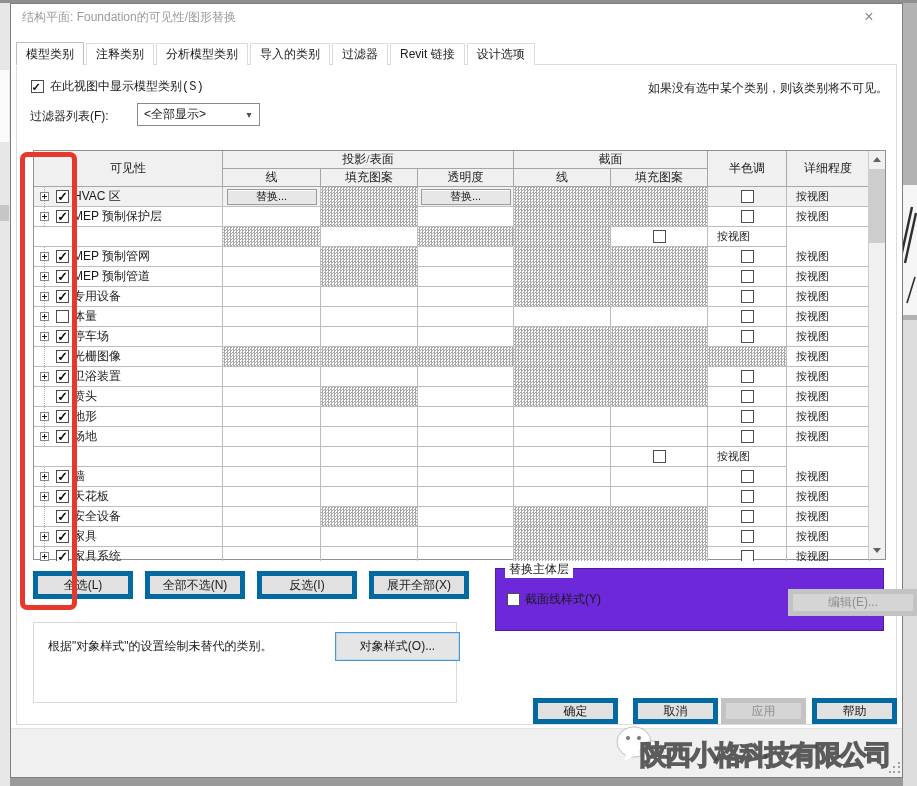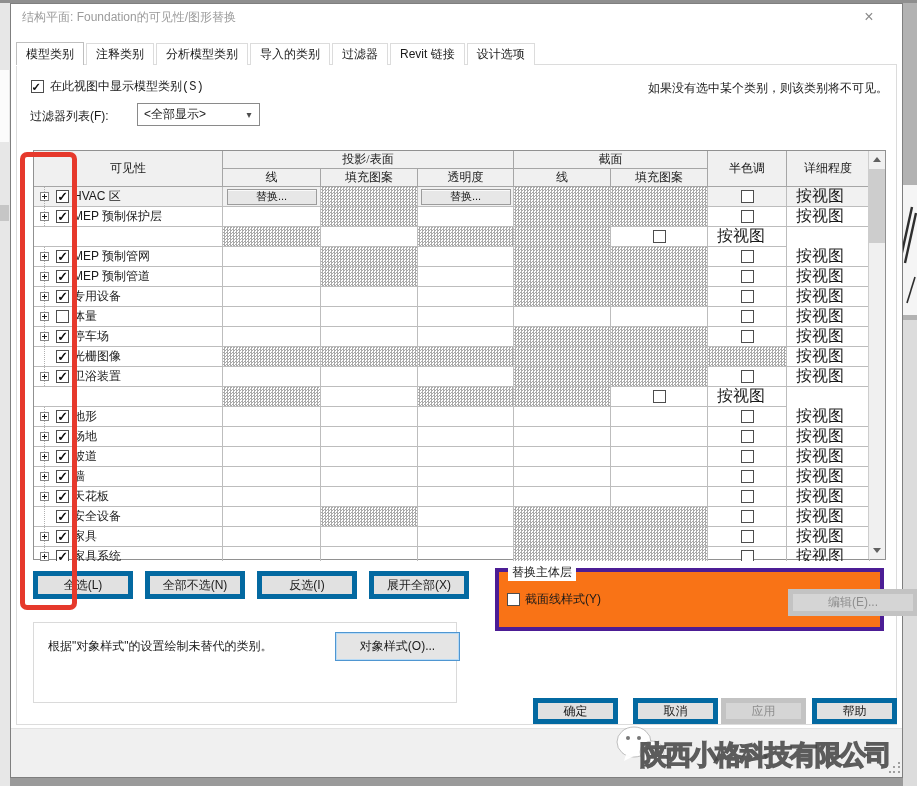--- a/index.html
+++ b/index.html
@@ -56,36 +56,36 @@
   .name-cell { display:flex; align-items:center; gap:4px; padding-left:3px; }
   .treecol { width:15px; height:100%; position:relative; display:flex; align-items:center; justify-content:center; }
   .treecol::before { content:""; position:absolute; left:7px; top:0; bottom:0; border-left:1px dotted #b0b0b0; }
   .expbox { width:9px; height:9px; border:1px solid #878787; background:#ffffff; position:relative; z-index:1; }
   .expbox::before { content:""; position:absolute; left:1px; top:3px; width:5px; height:1px; background:#222; }
   .expbox::after  { content:""; position:absolute; left:3px; top:1px; width:1px; height:5px; background:#222; }
   .rowlabel { white-space:nowrap; font-size:12px; }
   .vcell { display:flex; align-items:center; justify-content:center; }
   .cellbtn { width:90px; height:16px; background:#e7e7e7; border:1px solid #9c9c9c; box-shadow:inset 0 1px 0 #fafafa; display:flex; align-items:center; justify-content:center; font-size:11px; }
   .halftone-cell { display:flex; align-items:center; justify-content:center; }
-  .detail-cell { display:flex; align-items:center; padding-left:9px; font-size:16px; }
+  .detail-cell { display:flex; align-items:center; padding-left:9px; font-size:11px; }
 
   
   .vscroll { position:absolute; right:0; top:0; width:17px; height:408px; background:#f0f0f0; border-left:1px solid #cdcdcd; }
   .sbtn { position:absolute; left:0; width:16px; height:17px; display:flex; align-items:center; justify-content:center; }
   .tri-up { width:0; height:0; border-left:4px solid transparent; border-right:4px solid transparent; border-bottom:5px solid #606060; }
   .tri-down { width:0; height:0; border-left:4px solid transparent; border-right:4px solid transparent; border-top:5px solid #606060; }
   .sthumb { position:absolute; left:0; top:18px; width:16px; height:74px; background:#cdcdcd; }
 
   
   .btn { background:#e1e1e1; border:5px solid #0369a1; display:flex; align-items:center; justify-content:center; font-size:12px; color:#1a1a1a; }
   .btn.disabled { background:#d5d5d5; border-color:#c3c3c3; color:#8e8e8e; }
   .selbtn { top:571px; width:100px; height:28px; z-index:2; }
 
   
-  .groupbox { border:4px solid #4c1d95; background:#f97316; z-index:2; }
+  .groupbox { border:1px solid #4c1d95; background:#6d28d9; z-index:2; }
   .grouplabel { position:absolute; top:-8px; left:9px; background:#ffffff; padding:0 4px; font-size:12px; }
   .hostgroup { left:495px; top:568px; width:389px; height:63px; }
   .cutline-check { left:507px; top:591px; display:flex; align-items:center; gap:5px; z-index:3; }
   .edit-btn { left:788px; top:589px; width:130px; height:27px; z-index:3; }
   .objbox { left:33px; top:622px; width:424px; height:81px; border:1px solid #dadada; z-index:2; }
   .objnote { left:48px; top:638px; z-index:3; }
   .objstyles-btn { left:335px; top:632px; width:125px; height:29px; background:#e5e5e5; border:1px solid #4f96d1; box-shadow:inset 0 0 0 1px #b7daf5; z-index:3; }
 
   
   .footer { left:11px; top:728px; width:891px; height:49px; background:#f0f0f0; border-top:1px solid #e2e2e2; z-index:2; }
@@ -328,20 +328,25 @@
           <div class="tcell vcell"></div>
           <div class="tcell vcell"></div>
           <div class="tcell vcell hatch"></div>
           <div class="tcell vcell hatch"></div>
           <div class="tcell halftone-cell">
             <div class="cb"></div>
           </div>
           <div class="tcell detail-cell">按视图</div>
         </div>
         <div class="trow">
+          <div class="tcell name-cell">
+            <div class="treecol"></div>
+            <div class="cb checked"></div>
+            <div class="rowlabel">喷头</div>
+          </div>
           <div class="tcell vcell"></div>
           <div class="tcell vcell hatch"></div>
           <div class="tcell vcell"></div>
           <div class="tcell vcell hatch"></div>
           <div class="tcell vcell hatch"></div>
           <div class="tcell halftone-cell">
             <div class="cb"></div>
           </div>
           <div class="tcell detail-cell">按视图</div>
         </div>
@@ -375,27 +380,20 @@
           <div class="tcell vcell"></div>
           <div class="tcell vcell"></div>
           <div class="tcell vcell"></div>
           <div class="tcell vcell"></div>
           <div class="tcell halftone-cell">
             <div class="cb"></div>
           </div>
           <div class="tcell detail-cell">按视图</div>
         </div>
         <div class="trow">
-          <div class="tcell name-cell">
-            <div class="treecol">
-              <div class="expbox"></div>
-            </div>
-            <div class="cb checked"></div>
-            <div class="rowlabel">坡道</div>
-          </div>
           <div class="tcell vcell"></div>
           <div class="tcell vcell"></div>
           <div class="tcell vcell"></div>
           <div class="tcell vcell"></div>
           <div class="tcell vcell"></div>
           <div class="tcell halftone-cell">
             <div class="cb"></div>
           </div>
           <div class="tcell detail-cell">按视图</div>
         </div>

